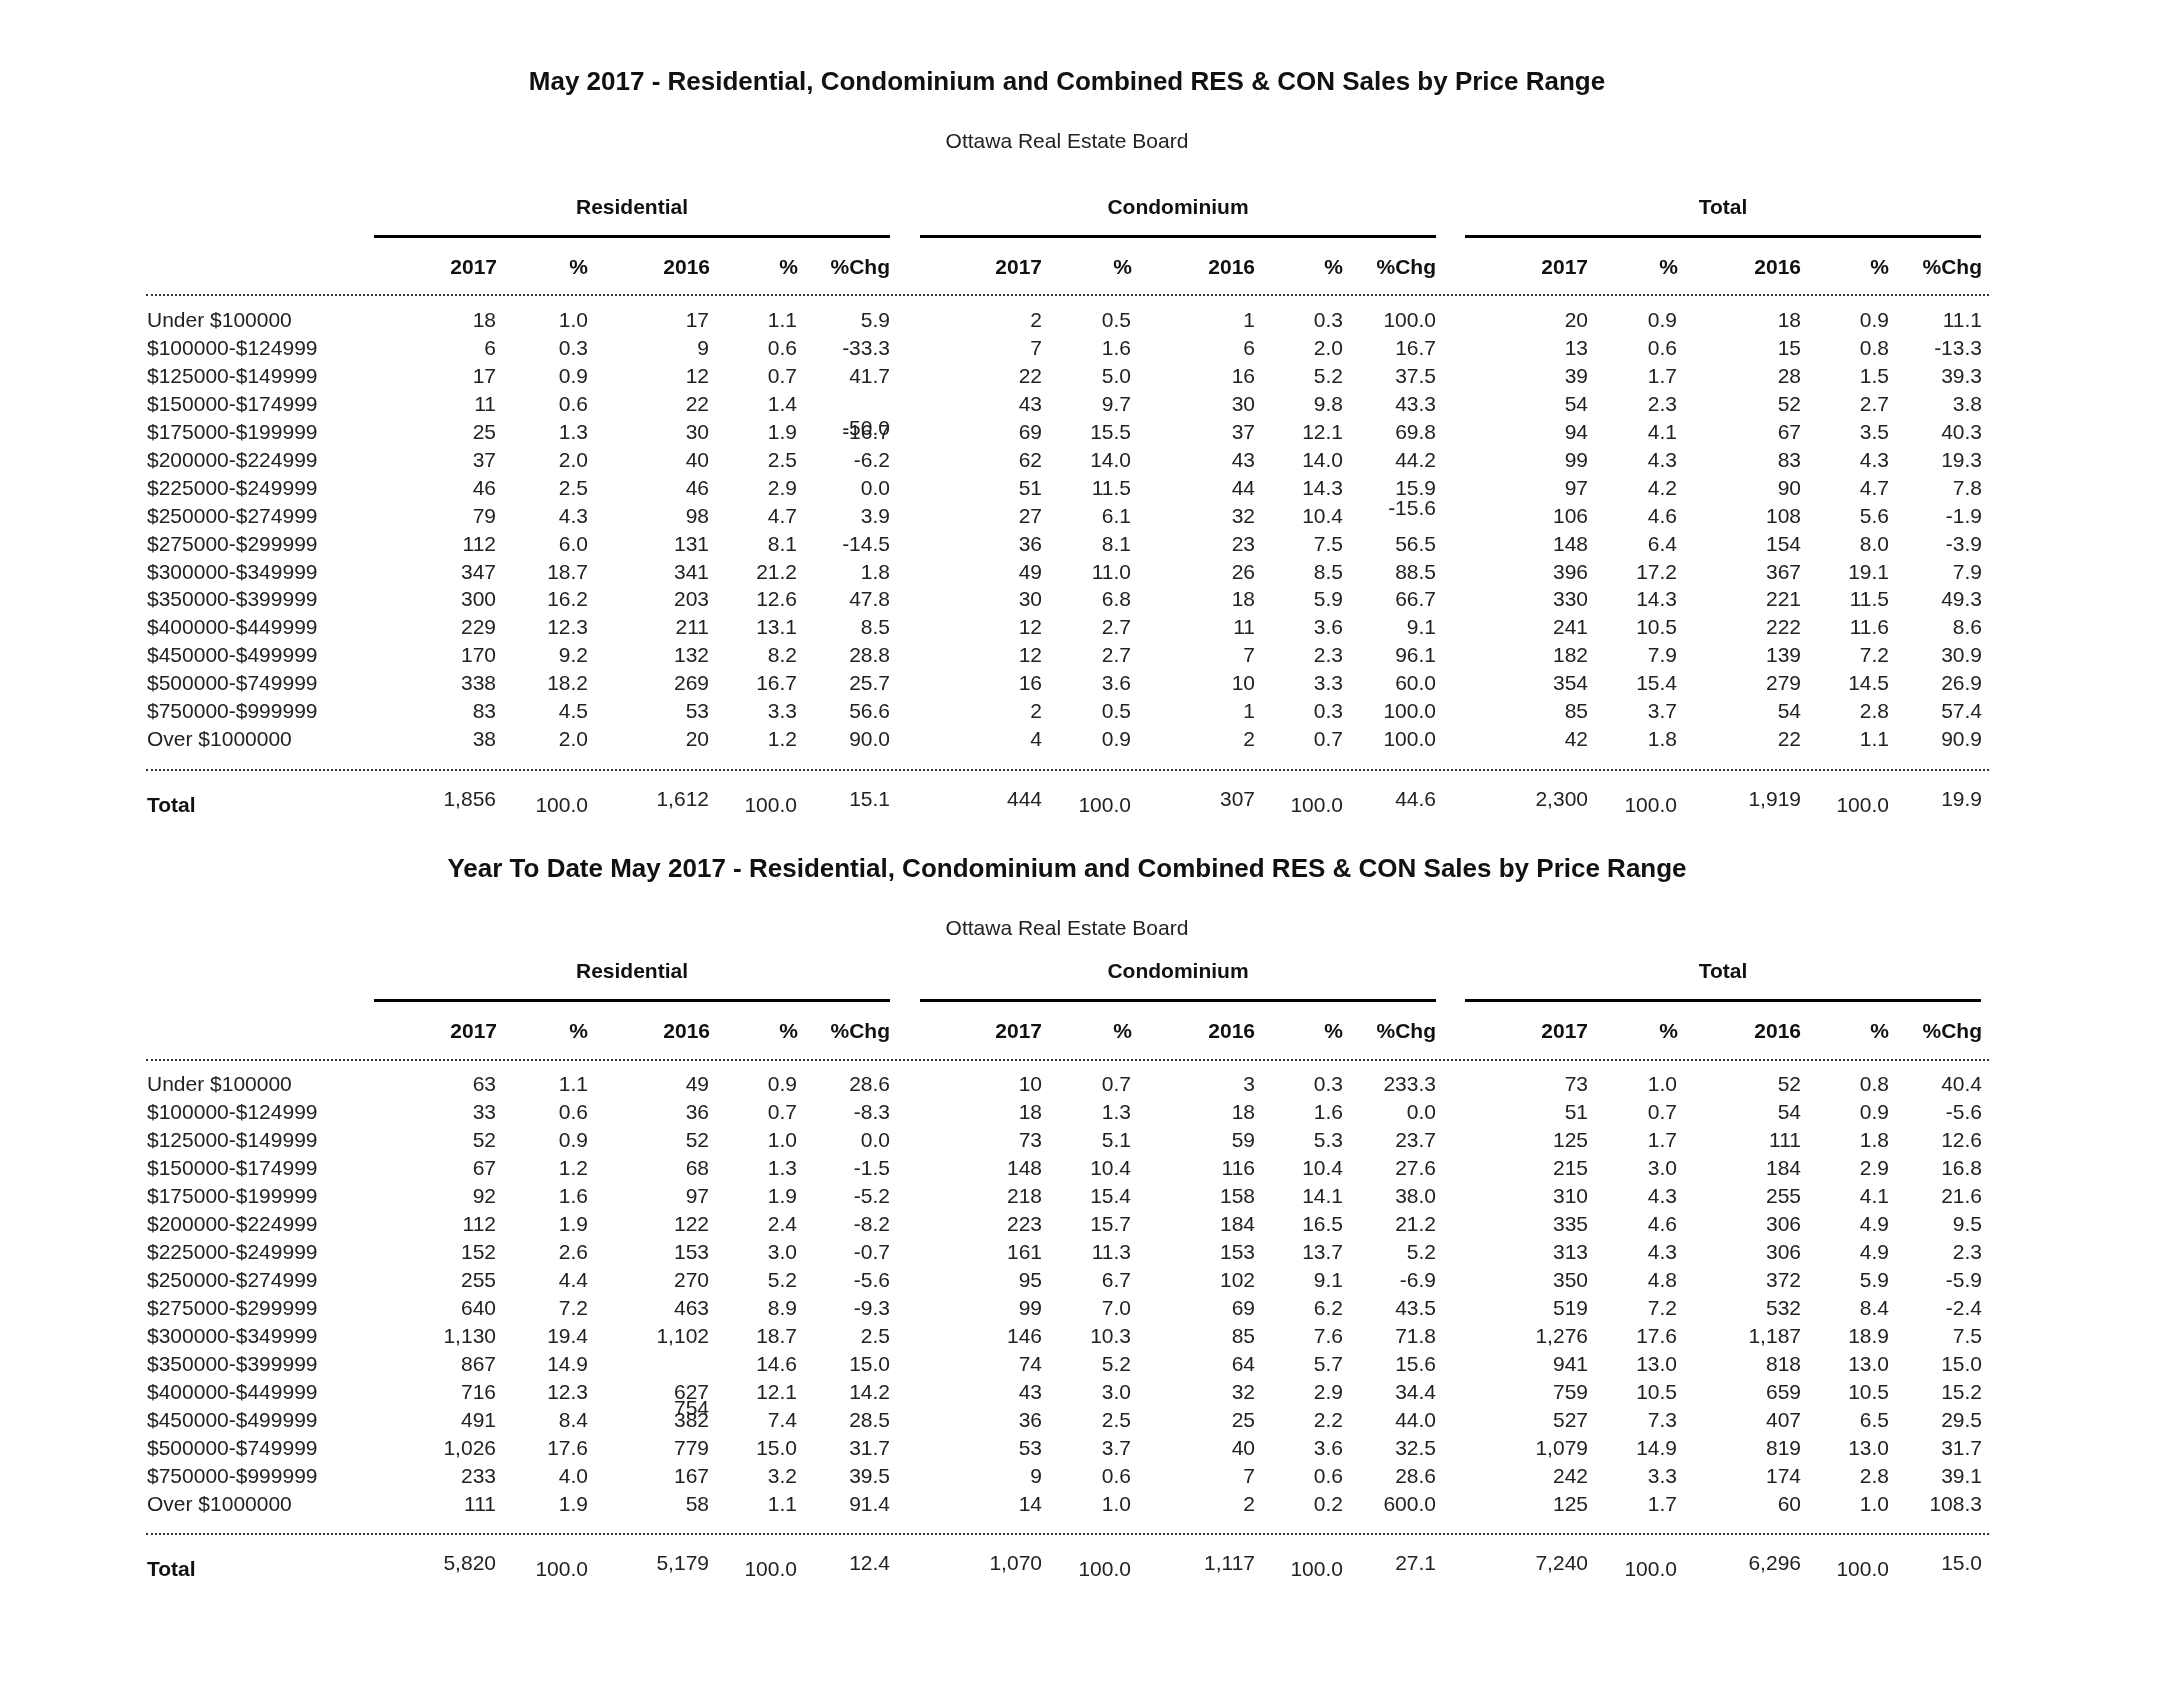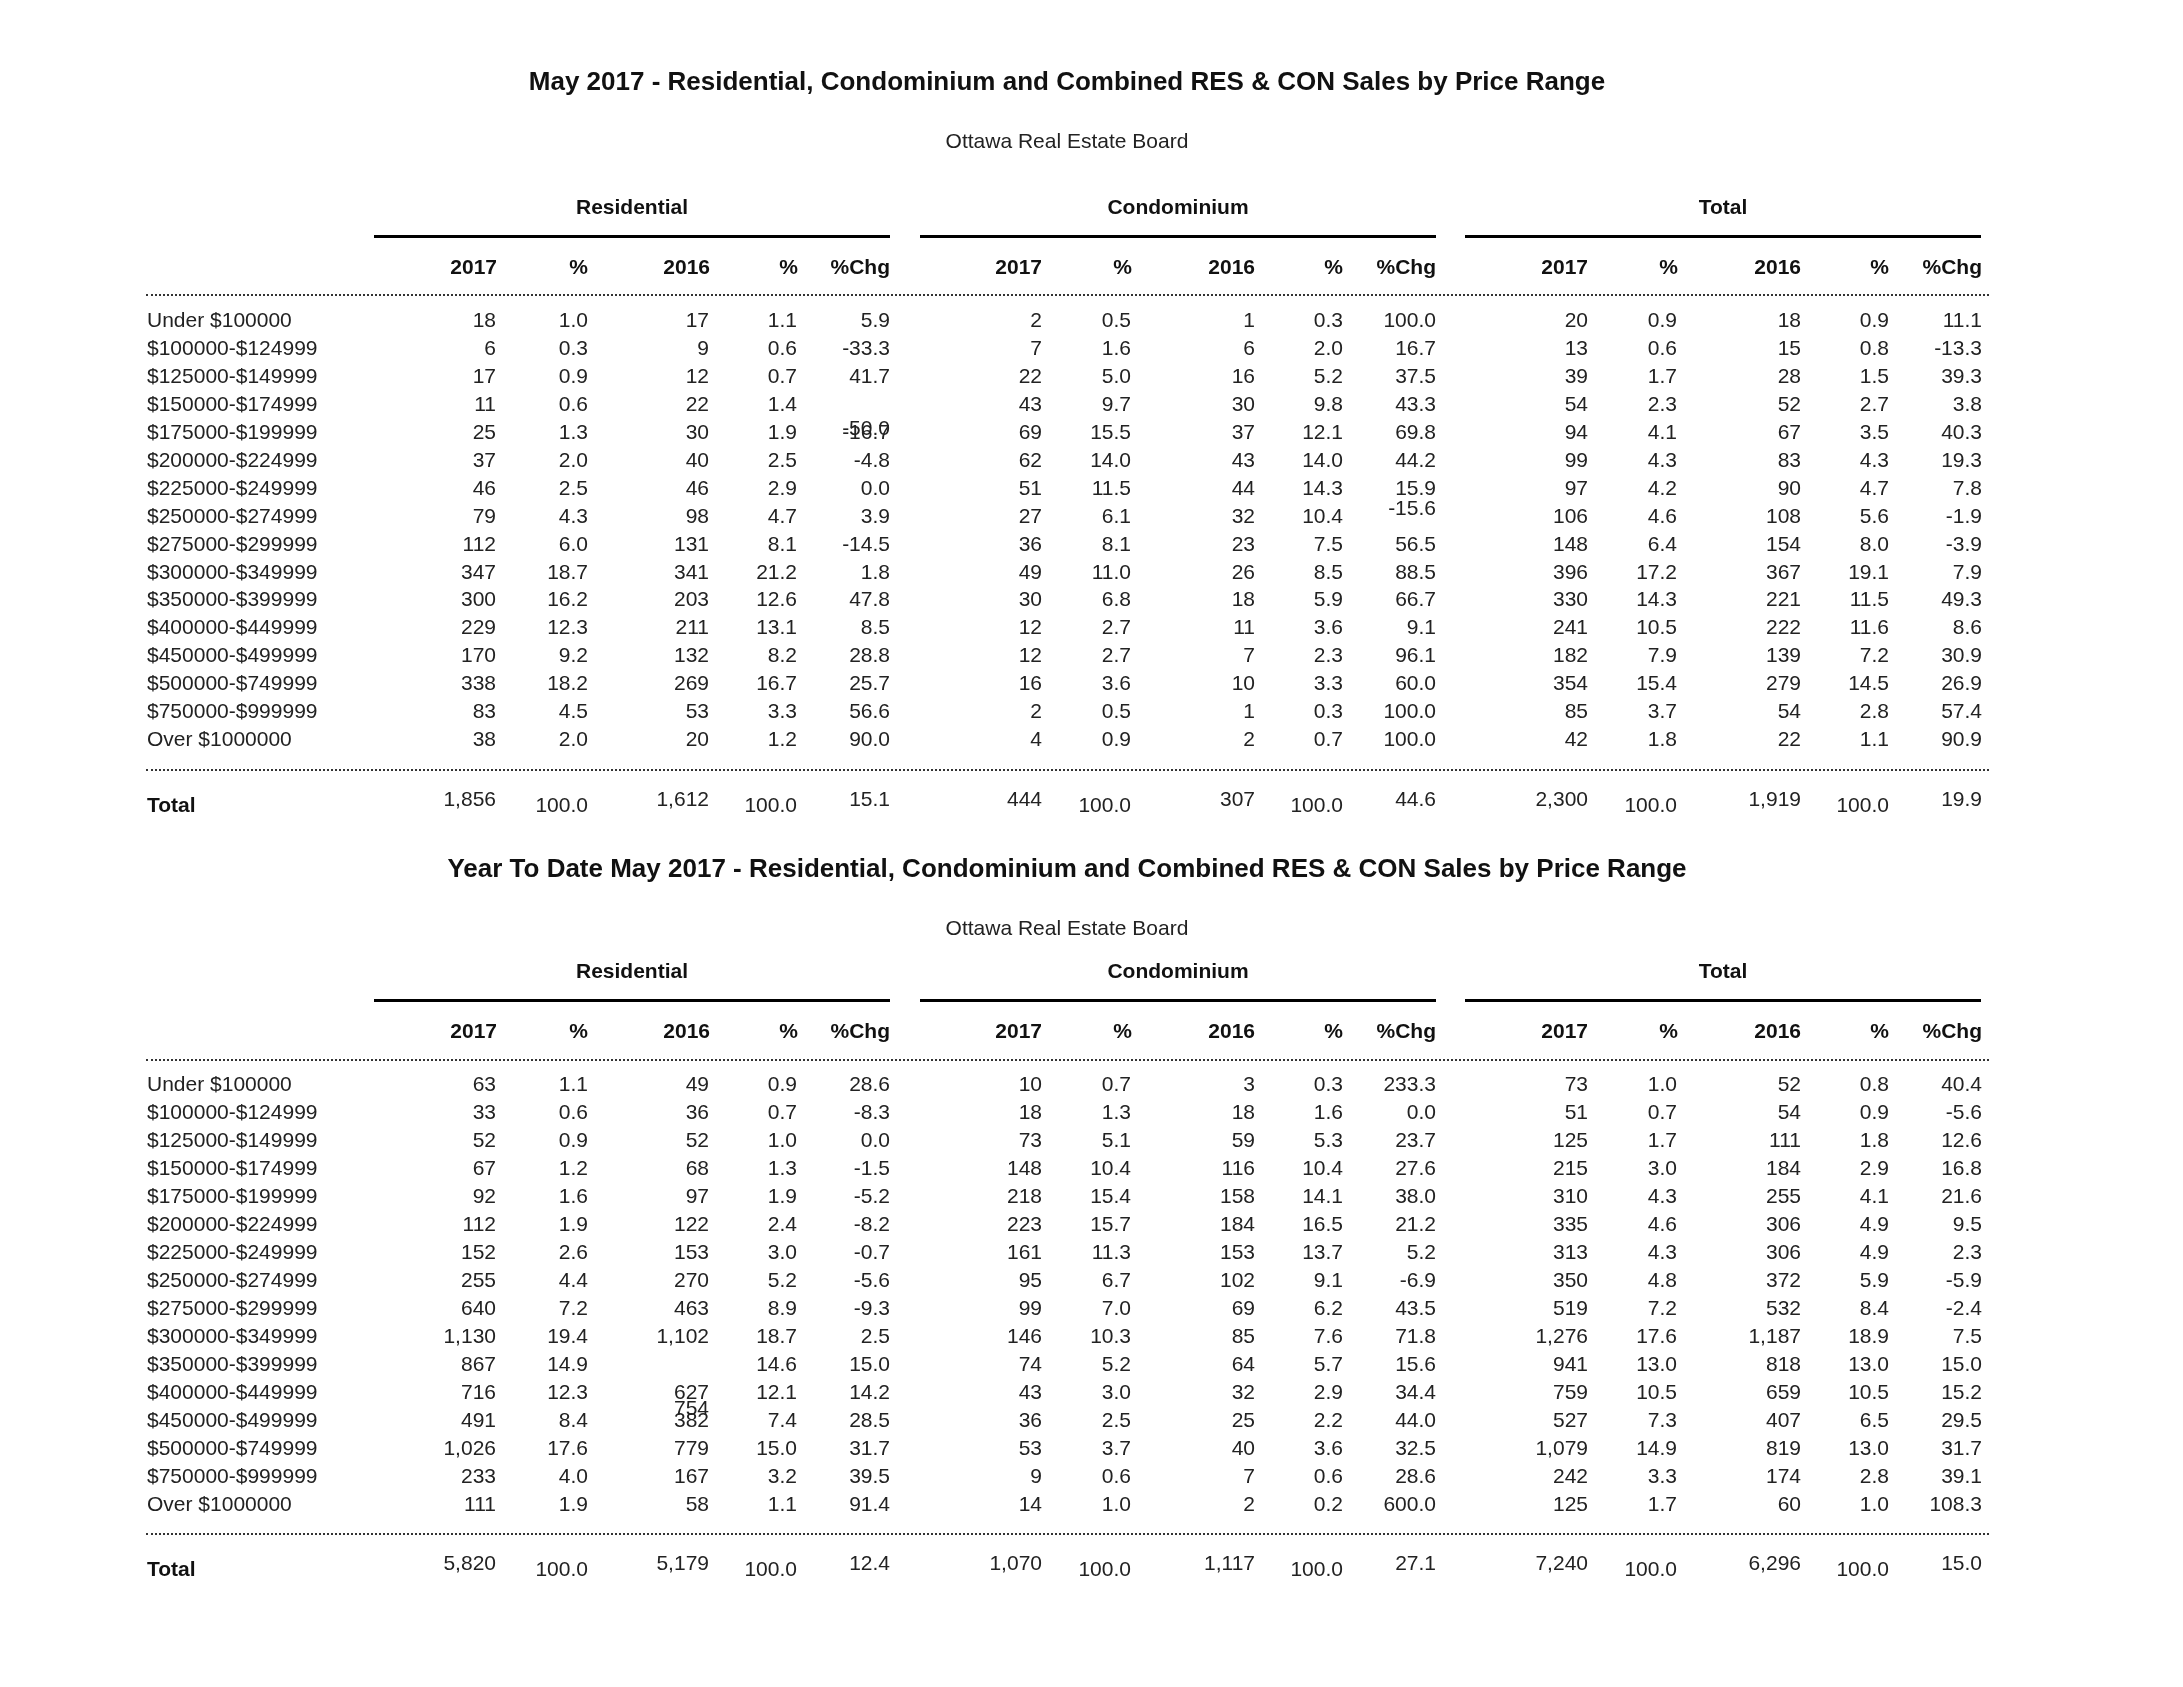--- a/index.html
+++ b/index.html
@@ -120,21 +120,21 @@
     <div class="cell" style="top: 420px; left: 1482px; width: 106px;">94</div>
     <div class="cell" style="top: 420px; left: 1571px; width: 106px;">4.1</div>
     <div class="cell" style="top: 420px; left: 1695px; width: 106px;">67</div>
     <div class="cell" style="top: 420px; left: 1783px; width: 106px;">3.5</div>
     <div class="cell" style="top: 420px; left: 1876px; width: 106px;">40.3</div>
     <div class="row-label" style="top: 448px;">$200000-$224999</div>
     <div class="cell" style="top: 448px; left: 390px; width: 106px;">37</div>
     <div class="cell" style="top: 448px; left: 482px; width: 106px;">2.0</div>
     <div class="cell" style="top: 448px; left: 603px; width: 106px;">40</div>
     <div class="cell" style="top: 448px; left: 691px; width: 106px;">2.5</div>
-    <div class="cell" style="top: 448px; left: 784px; width: 106px;">-4.8</div>
+    <div class="cell" style="top: 448px; left: 784px; width: 106px;">-6.2</div>
     <div class="cell" style="top: 448px; left: 936px; width: 106px;">62</div>
     <div class="cell" style="top: 448px; left: 1025px; width: 106px;">14.0</div>
     <div class="cell" style="top: 448px; left: 1149px; width: 106px;">43</div>
     <div class="cell" style="top: 448px; left: 1237px; width: 106px;">14.0</div>
     <div class="cell" style="top: 448px; left: 1330px; width: 106px;">44.2</div>
     <div class="cell" style="top: 448px; left: 1482px; width: 106px;">99</div>
     <div class="cell" style="top: 448px; left: 1571px; width: 106px;">4.3</div>
     <div class="cell" style="top: 448px; left: 1695px; width: 106px;">83</div>
     <div class="cell" style="top: 448px; left: 1783px; width: 106px;">4.3</div>
     <div class="cell" style="top: 448px; left: 1876px; width: 106px;">19.3</div>

